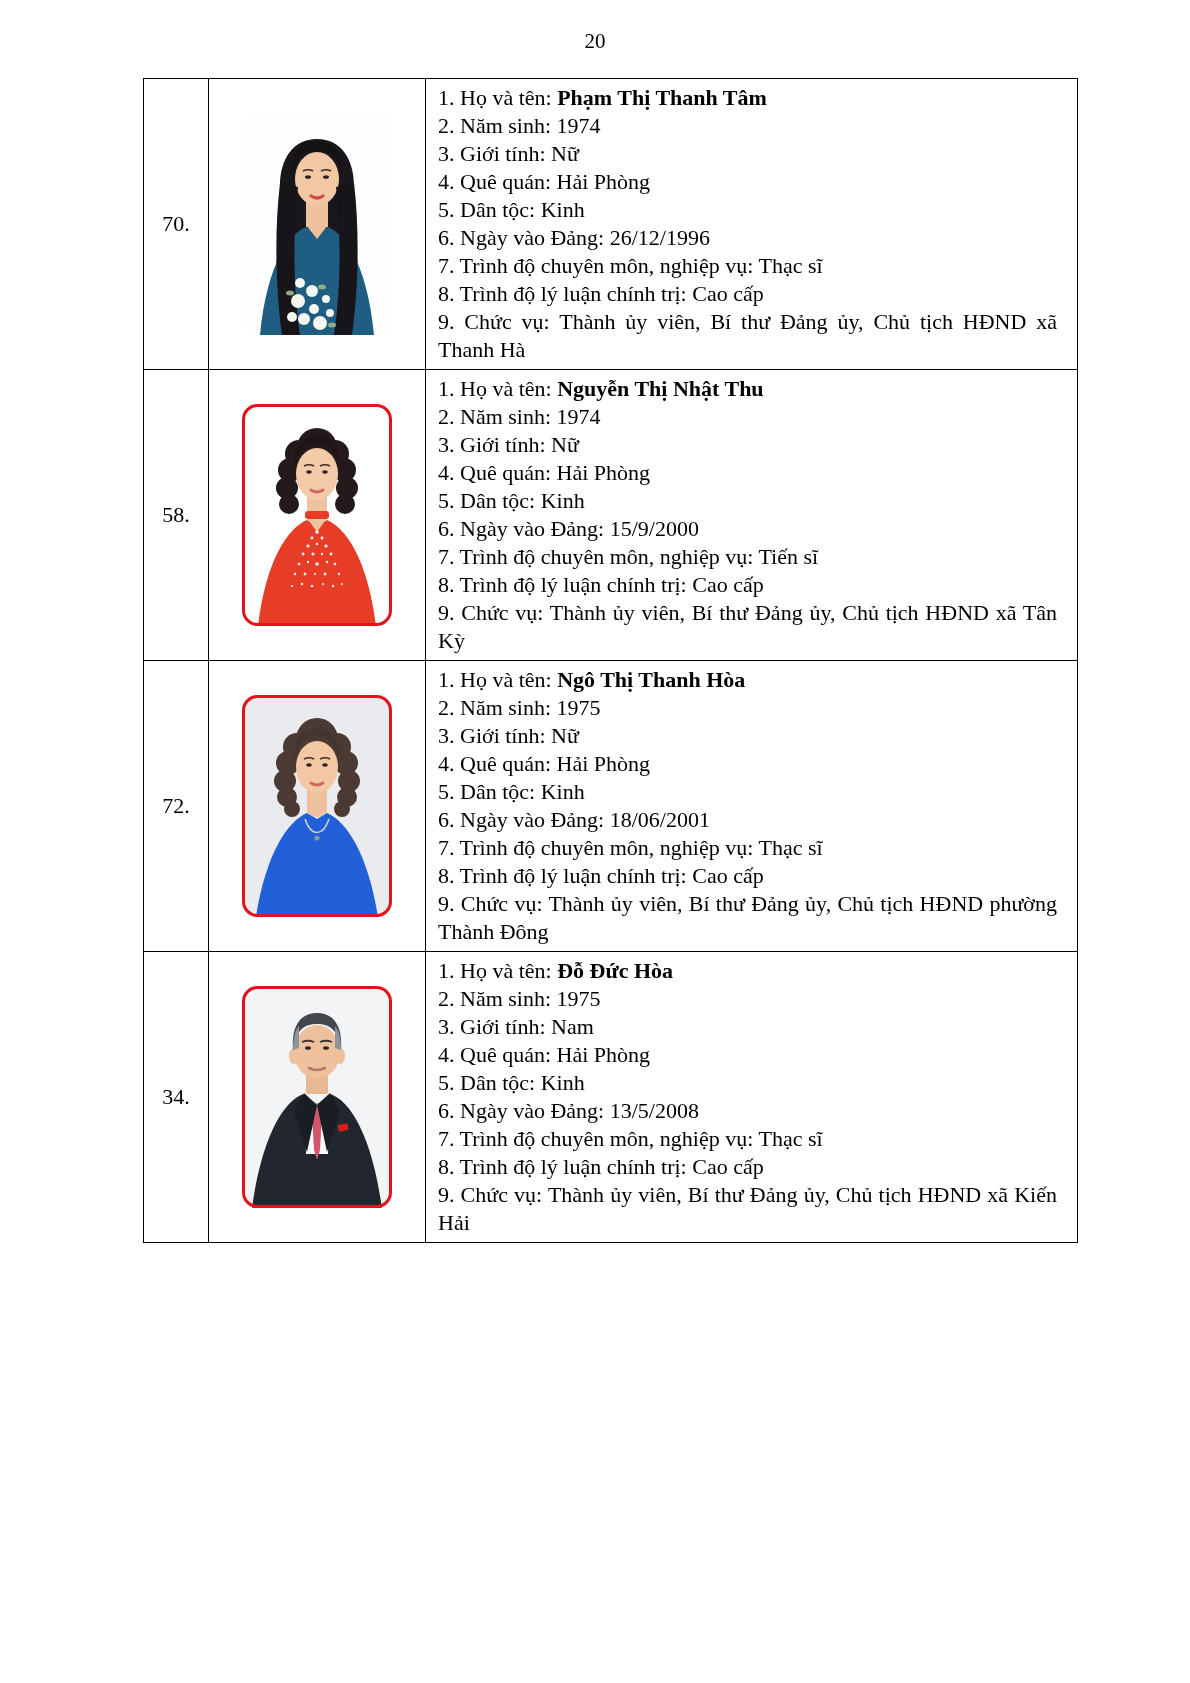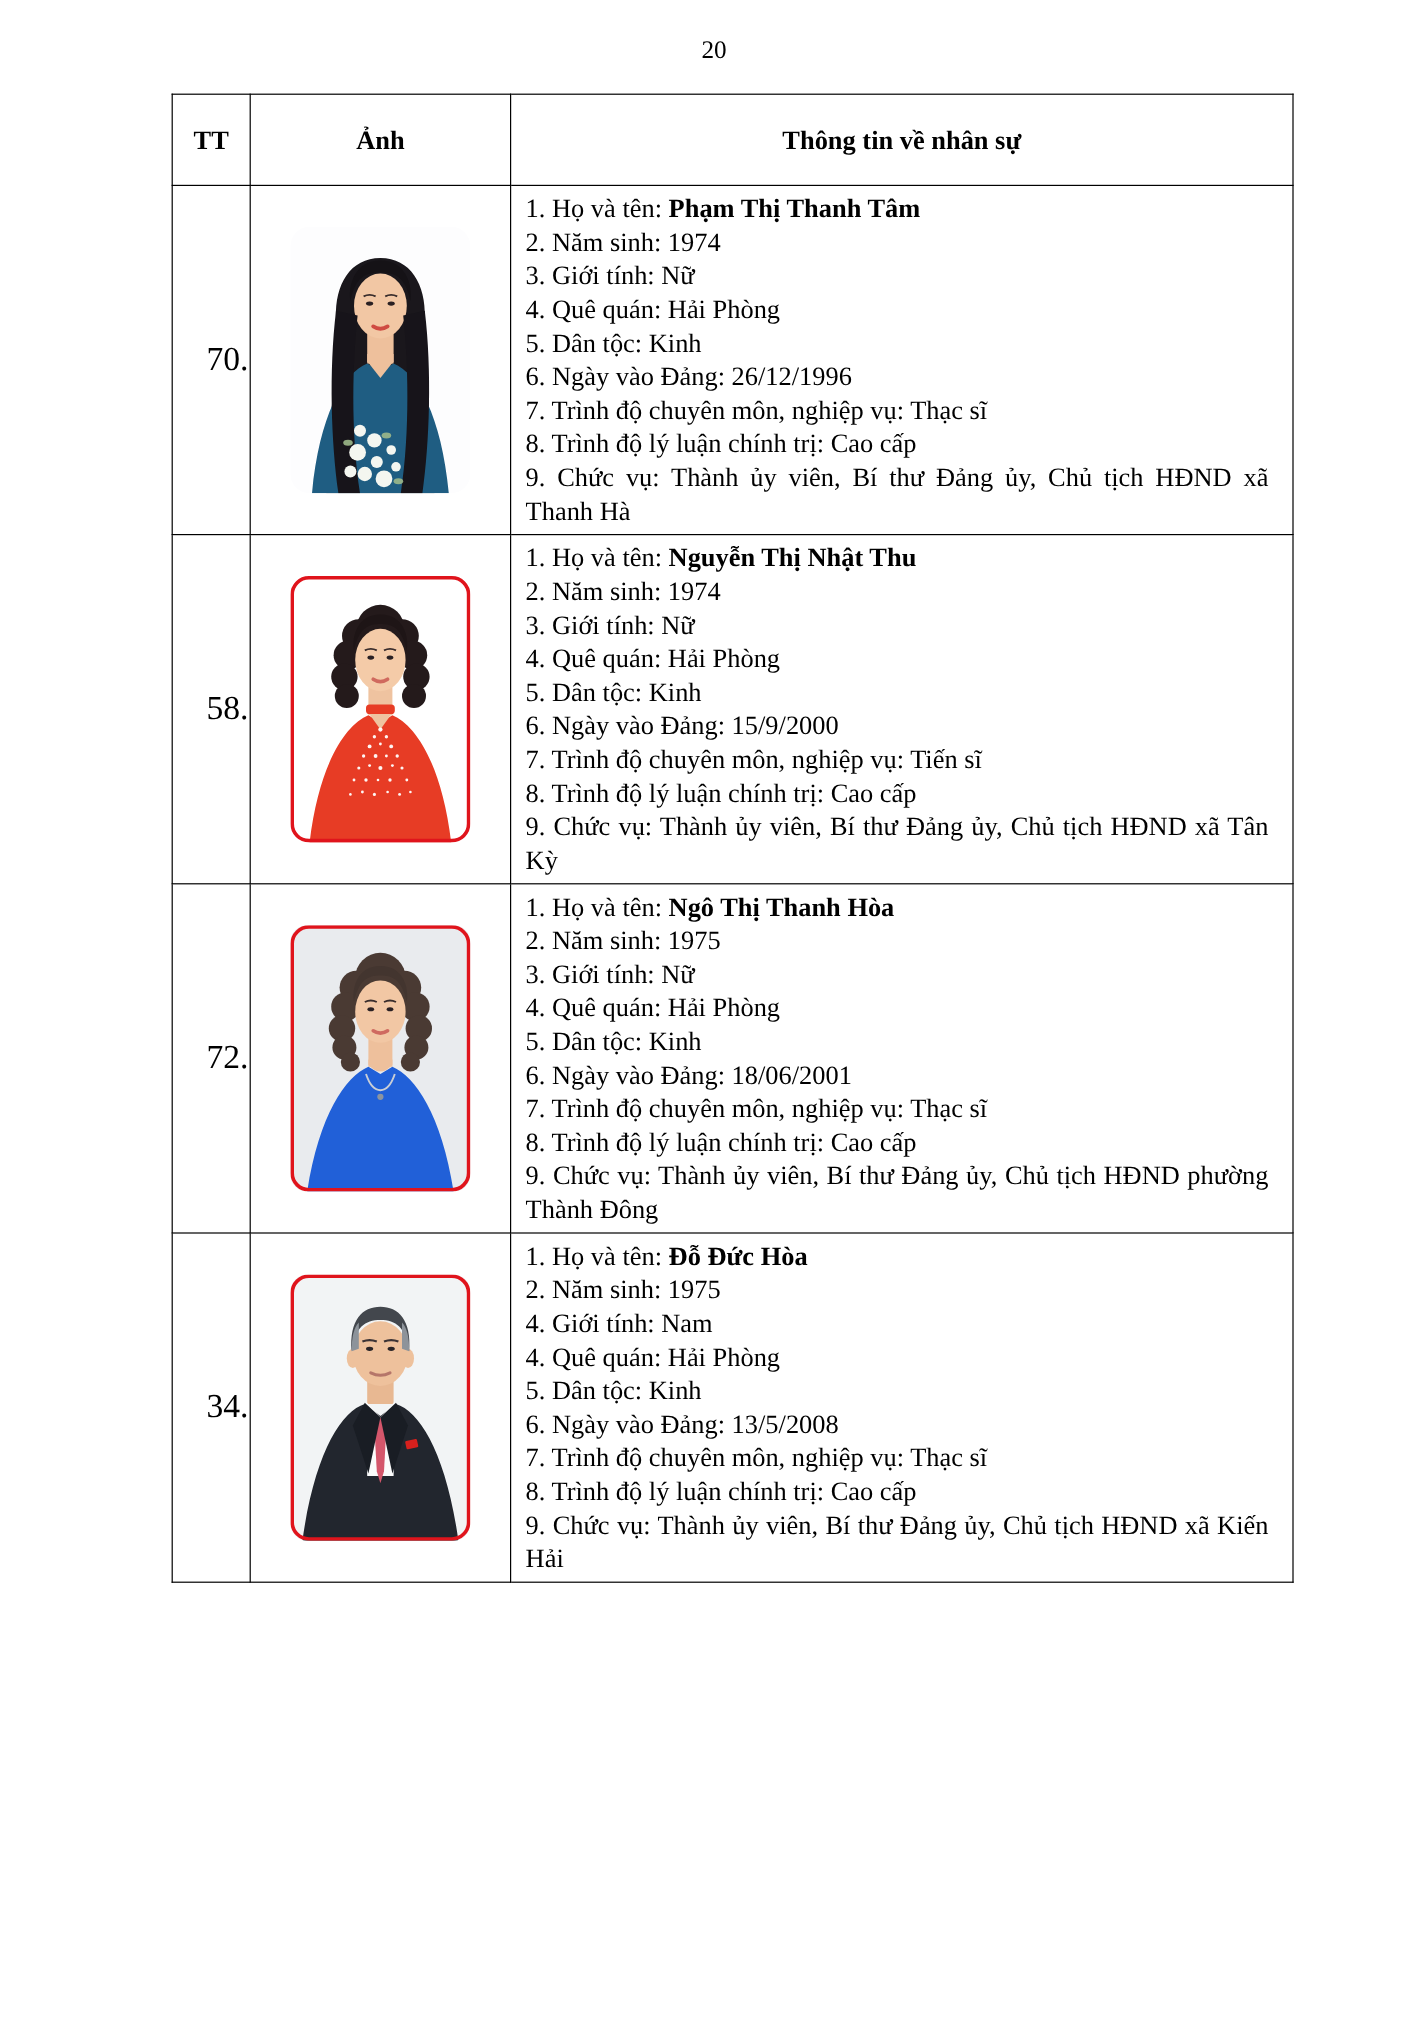--- a/index.html
+++ b/index.html
@@ -37,22 +37,22 @@
   col.c-photo { width: 217px; }
   col.c-info  { width: 652px; }
   tr.head-row th {
     height: 73px;
     font-size: 22px;
     font-weight: bold;
     text-align: center;
   }
   tr.data-row { height: 281px; }
   td.tt-cell {
-    text-align: right;
-    font-size: 28px;
+    text-align: center;
+    font-size: 22px;
   }
   td.photo-cell {
     text-align: center;
     vertical-align: middle;
   }
   td.photo-cell svg { display: block; margin: 0 auto; }
   td.info-cell {
     vertical-align: top;
     padding: 5px 20px 5px 12px;
     font-size: 22px;
@@ -68,25 +68,20 @@
 
 <div class="page-number">20</div>
 
 <table class="personnel">
   <colgroup>
     <col class="c-tt">
       <col class="c-photo">
       <col class="c-info">
   </colgroup>
   <tbody>
-      <tr class="head-row">
-    <th>TT</th>
-    <th>Ảnh</th>
-    <th>Thông tin về nhân sự</th>
-  </tr>
 
   <tr class="data-row">
     <td class="tt-cell">70.</td>
     <td class="photo-cell">
       <svg width="150" height="222" viewBox="0 0 150 222">
         <defs>
               <clipPath id="cp70">
                 <rect width="150" height="222" rx="16"></rect>
               </clipPath>
             </defs>
@@ -297,21 +292,21 @@
           <path d="M62 107 L75 119 L65 166 L52 126 Z" fill="#191d24"></path>
           <path d="M88 107 L75 119 L85 166 L98 126 Z" fill="#191d24"></path>
           <rect x="96" y="138" width="10" height="7" rx="1" transform="rotate(-12 101 141)" fill="#d6201d"></rect>
         </g>
         <rect x="1.5" y="1.5" width="147" height="219" rx="14" fill="none" stroke="#e0141c" stroke-width="3"></rect>
       </svg>
     </td>
     <td class="info-cell">
       <div class="info-line"><span>1. Họ và tên: </span><span class="person-name">Đỗ Đức Hòa</span></div>
       <div class="info-line">2. Năm sinh: 1975</div>
-      <div class="info-line">4. Giới tính: Nam</div>
+      <div class="info-line">3. Giới tính: Nam</div>
       <div class="info-line">4. Quê quán: Hải Phòng</div>
       <div class="info-line">5. Dân tộc: Kinh</div>
       <div class="info-line">6. Ngày vào Đảng: 13/5/2008</div>
       <div class="info-line">7. Trình độ chuyên môn, nghiệp vụ: Thạc sĩ</div>
       <div class="info-line">8. Trình độ lý luận chính trị: Cao cấp</div>
       <div class="info-line">9. Chức vụ: Thành ủy viên, Bí thư Đảng ủy, Chủ tịch HĐND xã Kiến Hải</div>
     </td>
   </tr>
 </tbody>
   </table>

